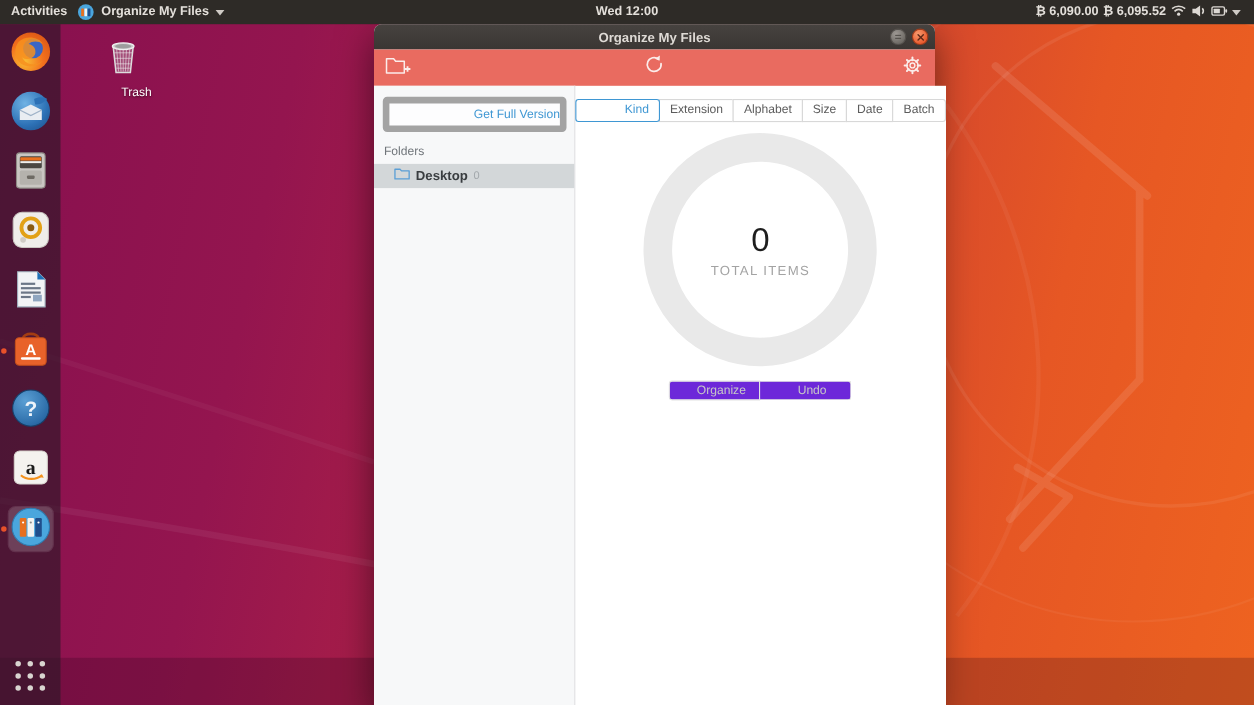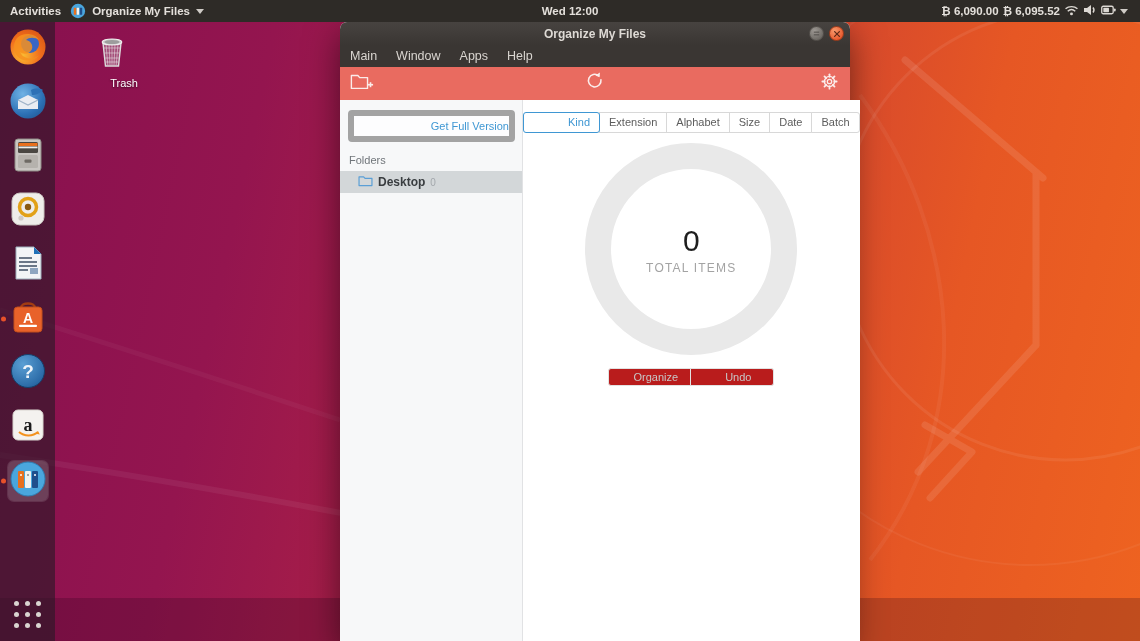--- a/index.html
+++ b/index.html
@@ -67,21 +67,21 @@
   .tab { border:1px solid #d8d8d8; background:#fff; color:#5c5c5c; font-size:11px; padding:3px 9px 4px;
          margin-left:-1px; font-family:inherit; position:relative; }
   .tab:first-child { margin-left:0; border-radius:3px 0 0 3px; }
   .tab:last-child { border-radius:0 3px 3px 0; }
   .tab.active { color:#3f97d3; border-color:#3f97d3; z-index:1; border-radius:3px;padding-left:44px; }
   .donut { margin-top:10px; width:212px; height:212px; border:26px solid #e9e9e9; border-radius:50%;
            display:flex; flex-direction:column; align-items:center; justify-content:center; }
   .total-value { font-size:30px; color:#1e1e1e; }
   .total-label { font-size:12px; color:#a3a3a3; letter-spacing:1.2px; margin-top:3px; }
   .actions { margin-top:13px; display:flex; }
-  .action-btn { width:83px; height:18px; background:#b91c1c; border:1px solid #e2e2e2; color:#c7c7c7;
+  .action-btn { width:83px; height:18px; background:#6d28d9; border:1px solid #e2e2e2; color:#c7c7c7;
                 font-size:11px; font-family:inherit;padding-left:12px; }
   .action-btn:first-child { border-radius:3px 0 0 3px; }
   .action-btn:last-child { border-radius:0 3px 3px 0; border-left:none; }
 </style>
 </head>
 <body>
 
 <div class="screen">
 
   <svg class="wallpaper-art" width="1140" height="641">
@@ -308,26 +308,20 @@
           <svg viewBox="0 0 10 10" width="8" height="8">
               <g stroke="#5f2918" stroke-width="1.6" stroke-linecap="round">
                 <line x1="2" y1="2" x2="8" y2="8"></line>
                 <line x1="8" y1="2" x2="2" y2="8"></line>
               </g>
             </svg>
         </span>
       </span>
     </div>
 
-    <div class="menubar">
-      <span>Main</span>
-      <span>Window</span>
-      <span>Apps</span>
-      <span>Help</span>
-    </div>
 
     <div class="toolbar">
       <span class="tool-left">
         <svg viewBox="0 0 26 18" width="24" height="17" fill="none" stroke="#fbecea" stroke-width="1.5">
           <path d="M1.5 16.5 V2.5 H8.5 L10.5 4.8 H19 V16.5 Z" stroke-linejoin="round"></path>
           <line x1="19.5" y1="12.5" x2="25" y2="12.5" stroke-width="1.8"></line>
           <line x1="22.2" y1="9.8" x2="22.2" y2="15.2" stroke-width="1.8"></line>
         </svg>
       </span>
       <span class="tool-center">

